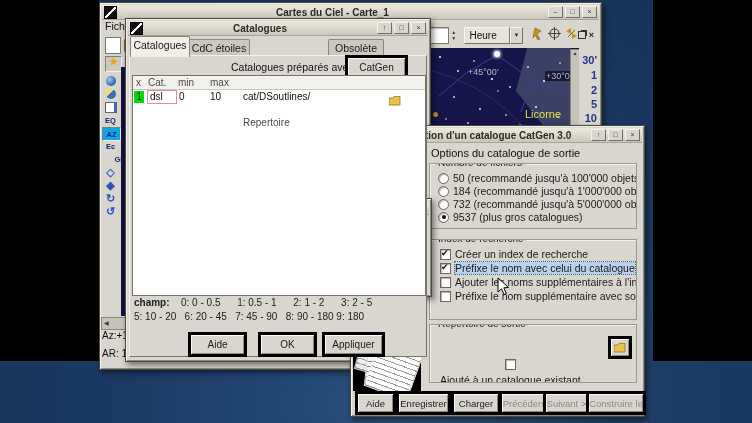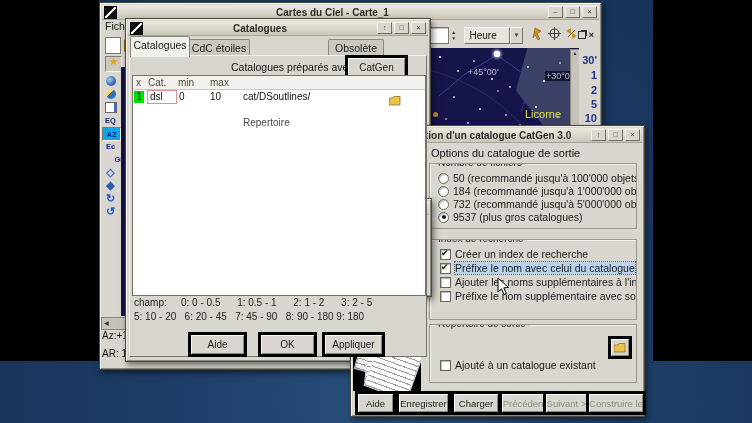--- a/index.html
+++ b/index.html
@@ -224,21 +224,21 @@
       <span class="cell" style="left:77px;top:1px;">10</span>
       <span class="cell" style="left:110px;top:1px;">cat/DSoutlines/</span>
       <span style="position:absolute;right:24px;top:2px;">
         <svg width="12" height="10" viewBox="0 0 12 10">
             <path d="M0,2 L4,2 L5,0.5 L11,0.5 L11,9 L0,9 Z" fill="#e8c24a" stroke="#8a6410" stroke-width="0.7"></path>
           </svg>
       </span>
     </div>
   </div>
 
-  <div class="abs" style="left:8px;top:278px;font-size:10px;color:#222;z-index:3;white-space:pre;">champ:</div>
+  <div class="abs" style="left:8px;top:278px;font-size:10px;color:#222;z-index:3;white-space:pre;font-weight:bold;">champ:</div>
   <div class="abs" style="left:55px;top:278px;width:242px;font-size:10px;color:#222;z-index:3;white-space:pre;overflow:hidden;">0: 0 - 0.5      1: 0.5 - 1      2: 1 - 2      3: 2 - 5</div>
   <div class="abs" style="left:8px;top:292px;width:290px;font-size:10px;color:#222;z-index:3;white-space:pre;overflow:hidden;">5: 10 - 20   6: 20 - 45   7: 45 - 90   8: 90 - 180 9: 180</div>
 
   <div class="btn abs" style="left:62px;top:313px;width:53px;height:19px;z-index:3;">Aide</div>
   <div class="btn abs" style="left:132px;top:313px;width:53px;height:19px;z-index:3;">OK</div>
   <div class="btn abs" style="left:196px;top:313px;width:57px;height:19px;z-index:3;">Appliquer</div>
 </div>
 
 <div class="abs win" style="left:350px;top:125px;width:293px;height:290px;">
   <div class="titlebar">
@@ -305,21 +305,21 @@
       </div>
   </div>
 
   <div class="groupbox" style="left:78px;top:198px;width:206px;height:57px;">
     <span class="legend">Répertoire de sortie</span>
     <span class="btn abs" style="left:178px;top:11px;width:18px;height:17px;">
       <svg width="12" height="10" viewBox="0 0 12 10">
           <path d="M0,2 L4,2 L5,0.5 L11,0.5 L11,9 L0,9 Z" fill="#e8c24a" stroke="#8a6410" stroke-width="0.7"></path>
         </svg>
     </span>
-    <div class="optrow" style="left:10px;top:34px;">
+    <div class="optrow" style="left:10px;top:34px;flex-direction:column;">
         <span class="check"></span>
         <span class="optlabel">Ajouté à un catalogue existant</span>
       </div>
   </div>
 
   <div class="btn abs" style="left:4px;top:265px;width:35px;height:18px;font-size:9.5px;">Aide</div>
   <div class="btn abs" style="left:45px;top:265px;width:49px;height:18px;font-size:9.5px;">Enregistrer</div>
   <div class="btn abs" style="left:100px;top:265px;width:44px;height:18px;font-size:9.5px;">Charger</div>
   <div class="btn abs disabled" style="left:148px;top:265px;width:42px;height:18px;font-size:9.5px;">Précéden</div>
   <div class="btn abs disabled" style="left:192px;top:265px;width:41px;height:18px;font-size:9.5px;">Suivant &gt;</div>

